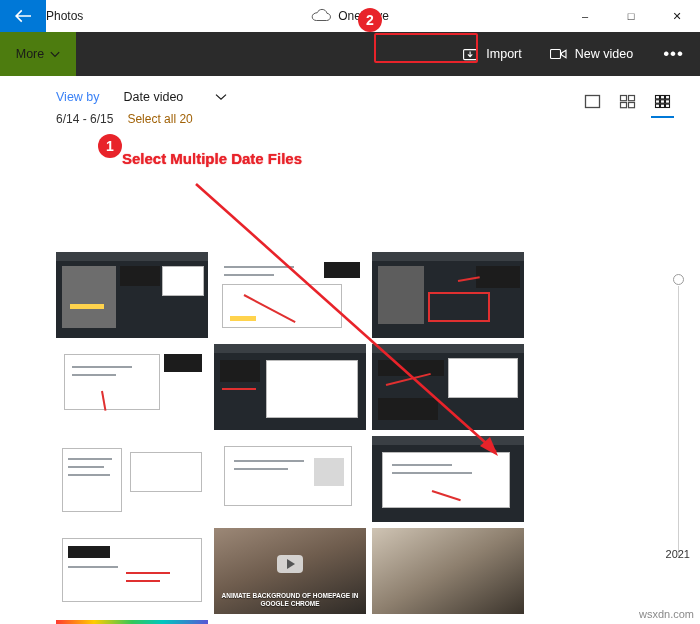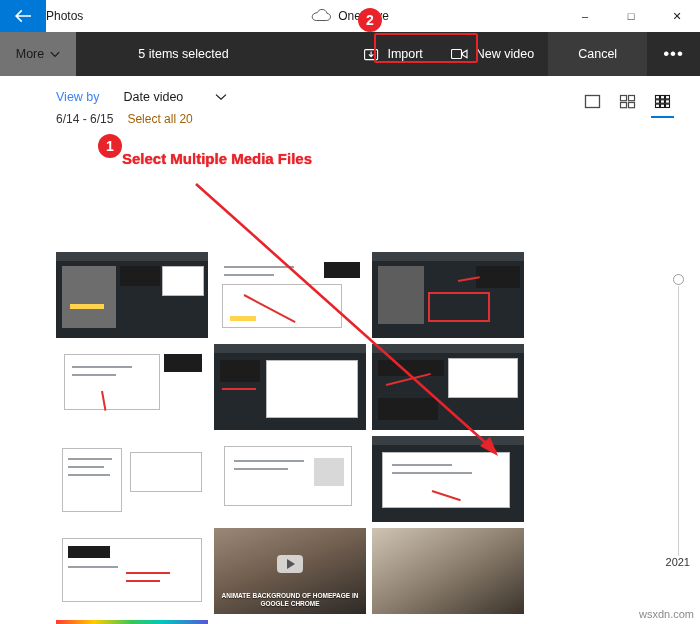--- a/index.html
+++ b/index.html
@@ -39,21 +39,21 @@
     width:46px; height:32px; display:flex; align-items:center; justify-content:center;
     font-size:11px; color:#1a1a1a;
   }
 
   
   .cmdbar {
     height:44px; display:flex; align-items:stretch;
     background:#2b2b2b; color:#ffffff;
   }
   .more-zone {
-    width:76px; background:#737373; color:#1a1a1a;
+    width:76px; background:#4d7c0f; color:#1a1a1a;
     display:flex; align-items:center; justify-content:center; gap:6px;
     font-size:12.5px;
   }
   .sel-count {
     flex:0 0 auto; width:215px;
     display:flex; align-items:center; justify-content:center;
     font-size:12.5px; color:#ffffff;
   }
   .cmd-spacer { flex:1 1 auto; }
   .cmd-btn {
@@ -143,21 +143,21 @@
   
   .rail { position:absolute; right:14px; top:198px; bottom:40px; width:14px; }
   .rail .dot {
     width:11px; height:11px; border-radius:50%; border:1.5px solid #9b9b9b; background:#fff;
     position:absolute; left:1px; top:0;
   }
   .rail .line {
     position:absolute; left:6px; top:12px; bottom:28px; width:1px; background:#cfcfcf;
   }
   .rail .year {
-    position:absolute; bottom:16px; right:-4px; font-size:11px; color:#333;
+    position:absolute; bottom:24px; right:-4px; font-size:11px; color:#333;
   }
 
   
   .badge {
     position:absolute; width:24px; height:24px; border-radius:50%;
     background:#e8232a; color:#fff; font-size:14px; font-weight:bold;
     display:flex; align-items:center; justify-content:center;
     font-family:"Liberation Sans", sans-serif;
   }
   .annot-box {
@@ -206,21 +206,20 @@
 
 <div class="cmdbar">
   <div class="more-zone">
     <span>More</span>
     <span>
       <svg width="10" height="7" viewBox="0 0 10 7">
           <path d="M0.8 1.2 L5 5.4 L9.2 1.2" stroke="#1a1a1a" stroke-width="1.2" fill="none"></path>
         </svg>
     </span>
   </div>
-  <div class="sel-count">5 items selected</div>
   <div class="cmd-spacer"></div>
 
   <div class="cmd-btn">
     <span class="cmd-icon">
       <svg width="15" height="13" viewBox="0 0 15 13">
           <rect x="0.6" y="1.6" width="13" height="10" rx="1" fill="none" stroke="#ffffff" stroke-width="1.1"></rect>
           <path d="M7.1 3.6 L7.1 8.4 M4.9 6.3 L7.1 8.6 L9.3 6.3" stroke="#ffffff" stroke-width="1.1" fill="none"></path>
         </svg>
     </span>
     <span>Import</span>
@@ -229,21 +228,20 @@
   <div class="cmd-btn">
     <span class="cmd-icon">
       <svg width="17" height="12" viewBox="0 0 17 12">
           <rect x="0.5" y="1.5" width="10" height="9" rx="1" fill="none" stroke="#ffffff" stroke-width="1.1"></rect>
           <path d="M11.5 5 L16 2.2 L16 9.8 L11.5 7 Z" fill="none" stroke="#ffffff" stroke-width="1.1"></path>
         </svg>
     </span>
     <span>New video</span>
   </div>
 
-  <div class="cmd-btn cancel">Cancel</div>
   <div class="cmd-btn ellipsis">•••</div>
 </div>
 
 <div class="content">
 
   <div class="viewbar">
     <span class="label">View by</span>
     <span class="value">Date video</span>
     <span class="chev">
       <svg width="12" height="8" viewBox="0 0 12 8">
@@ -422,18 +420,18 @@
     <div class="year">2021</div>
   </div>
 
   <div class="watermark">wsxdn.com</div>
 </div>
 
 <div class="badge" style="left:358px;top:8px;">2</div>
 <div class="annot-box" style="left:374px;top:33px;width:104px;height:30px;"></div>
 
 <div class="badge" style="left:98px;top:134px;">1</div>
-<div class="annot-text" style="left:122px;top:150px;">Select Multiple Media Files</div>
+<div class="annot-text" style="left:122px;top:150px;">Select Multiple Date Files</div>
 
 <svg class="arrow-svg" width="700" height="624">
   <line x1="196" y1="184" x2="496" y2="452" stroke="#e8232a" stroke-width="2.6"></line>
   <polygon points="498,456 480,446 490,437" fill="#e8232a"></polygon>
 </svg>
 
 </body></html>

